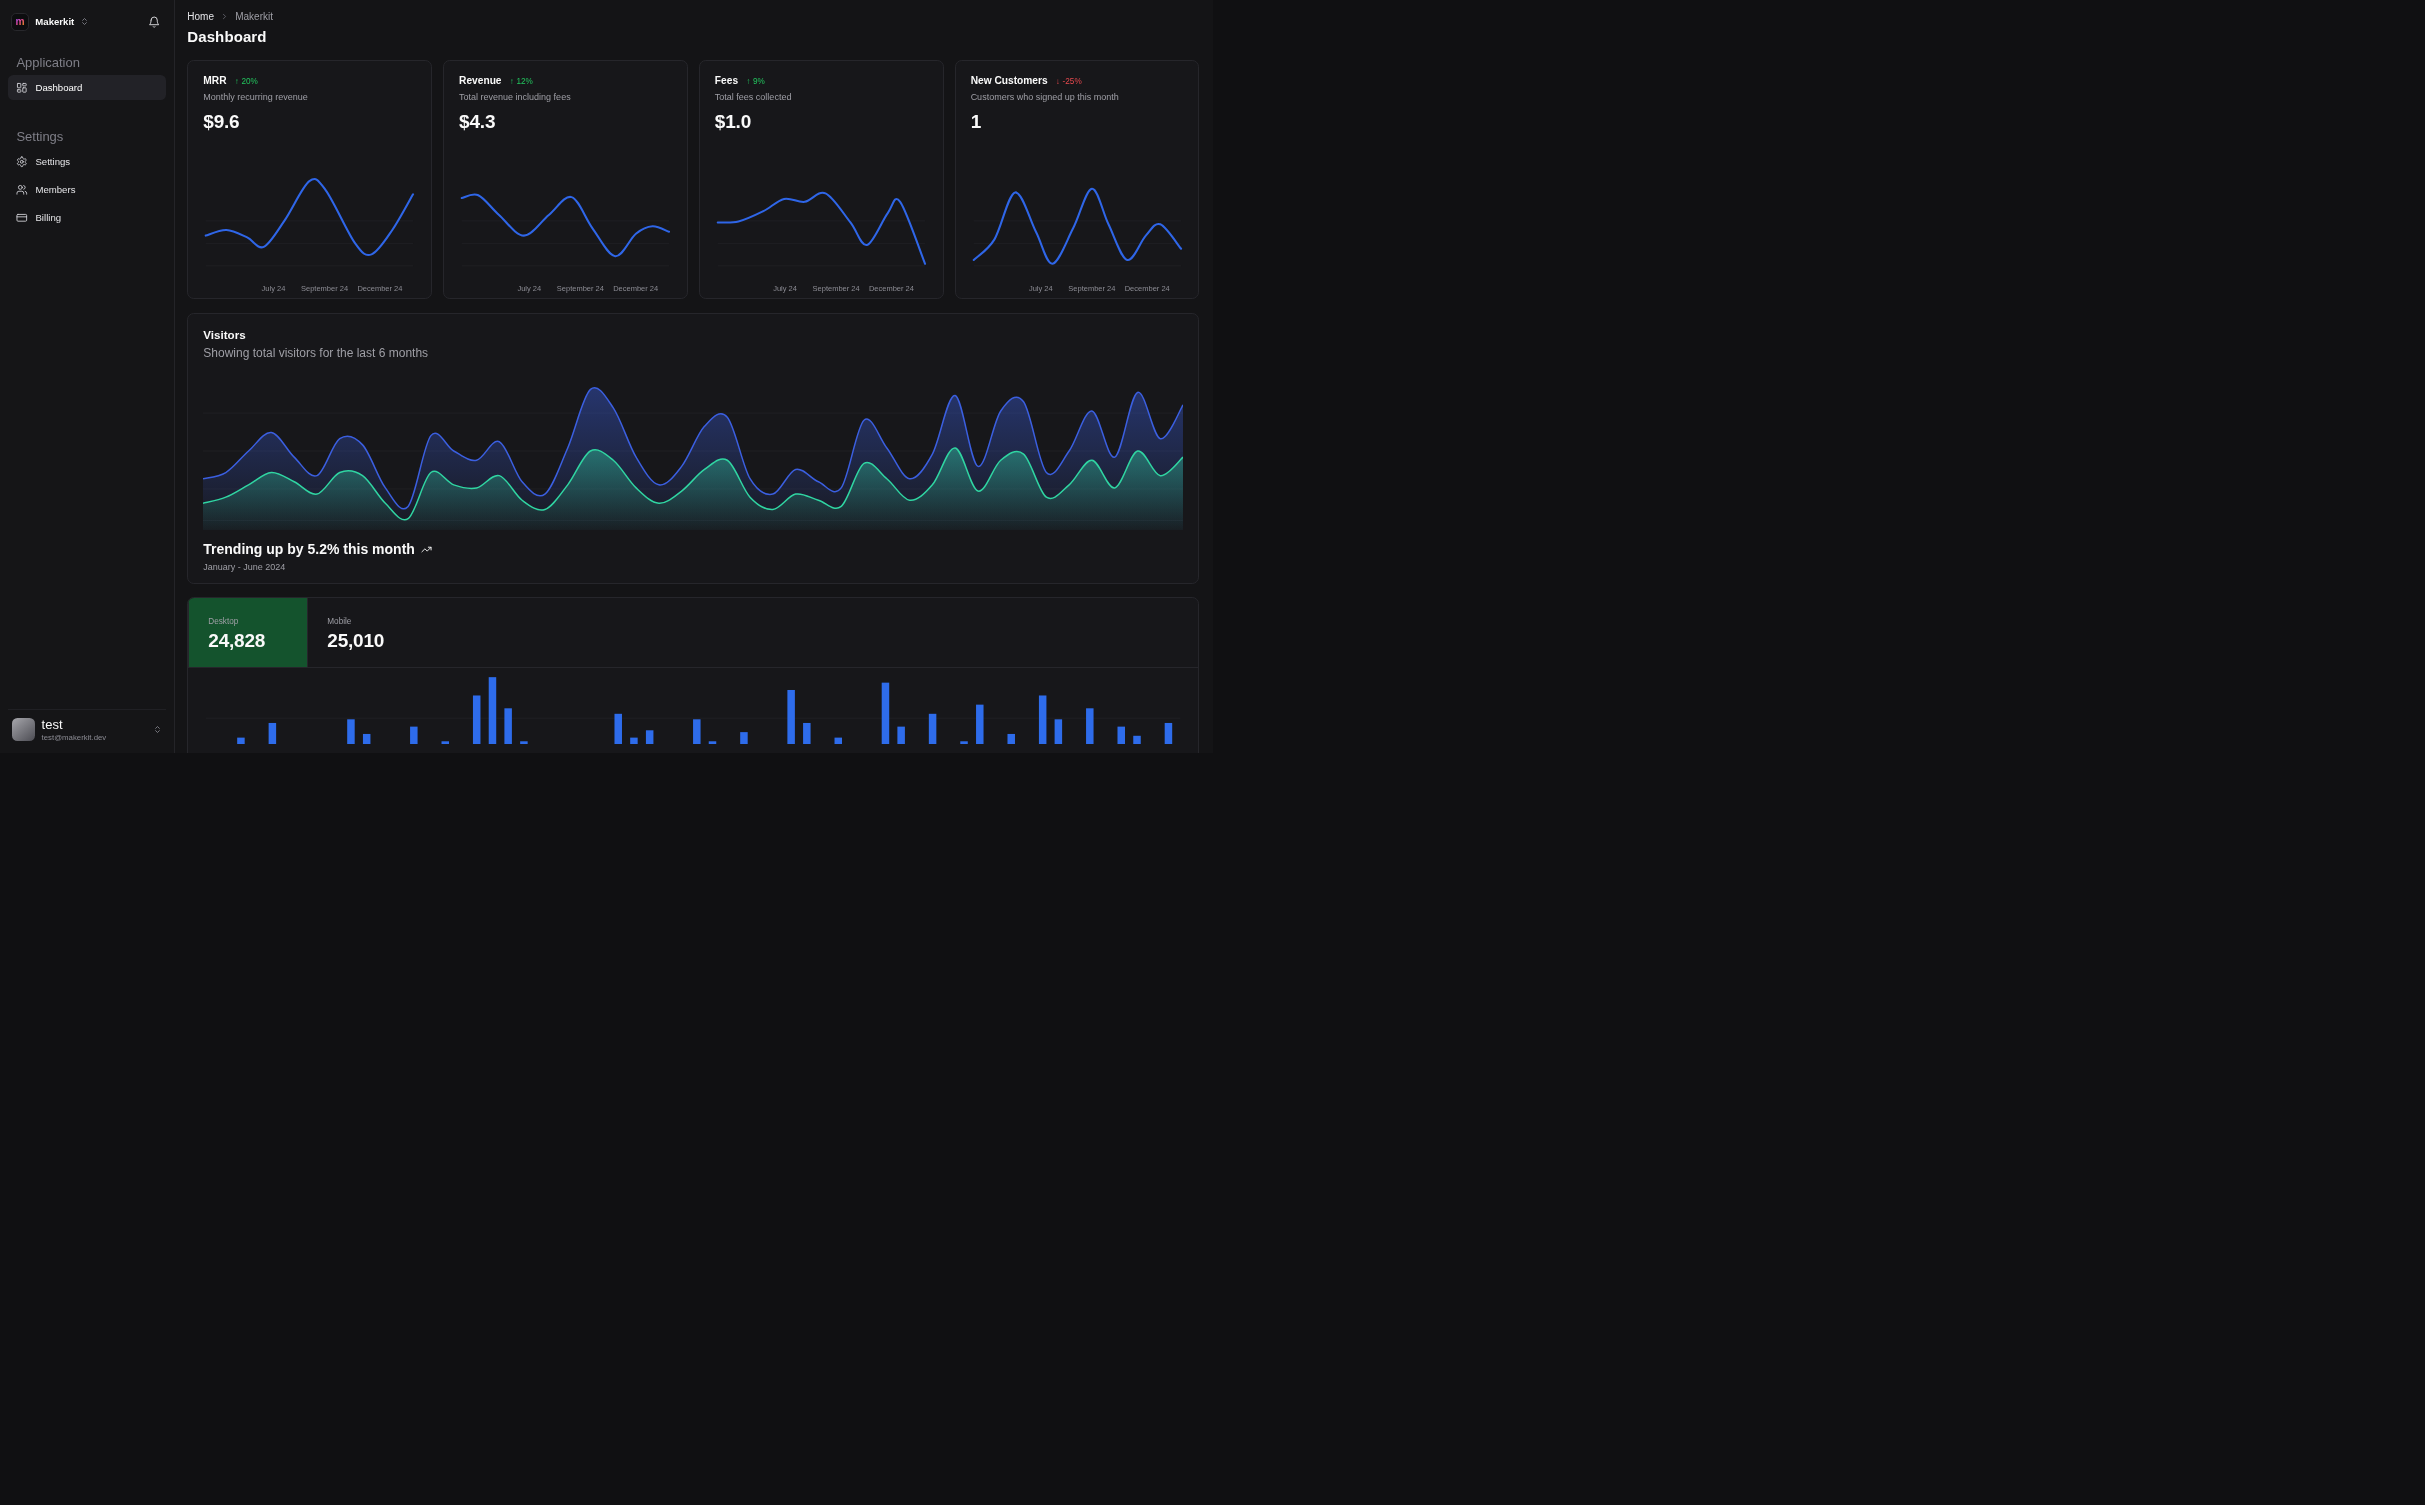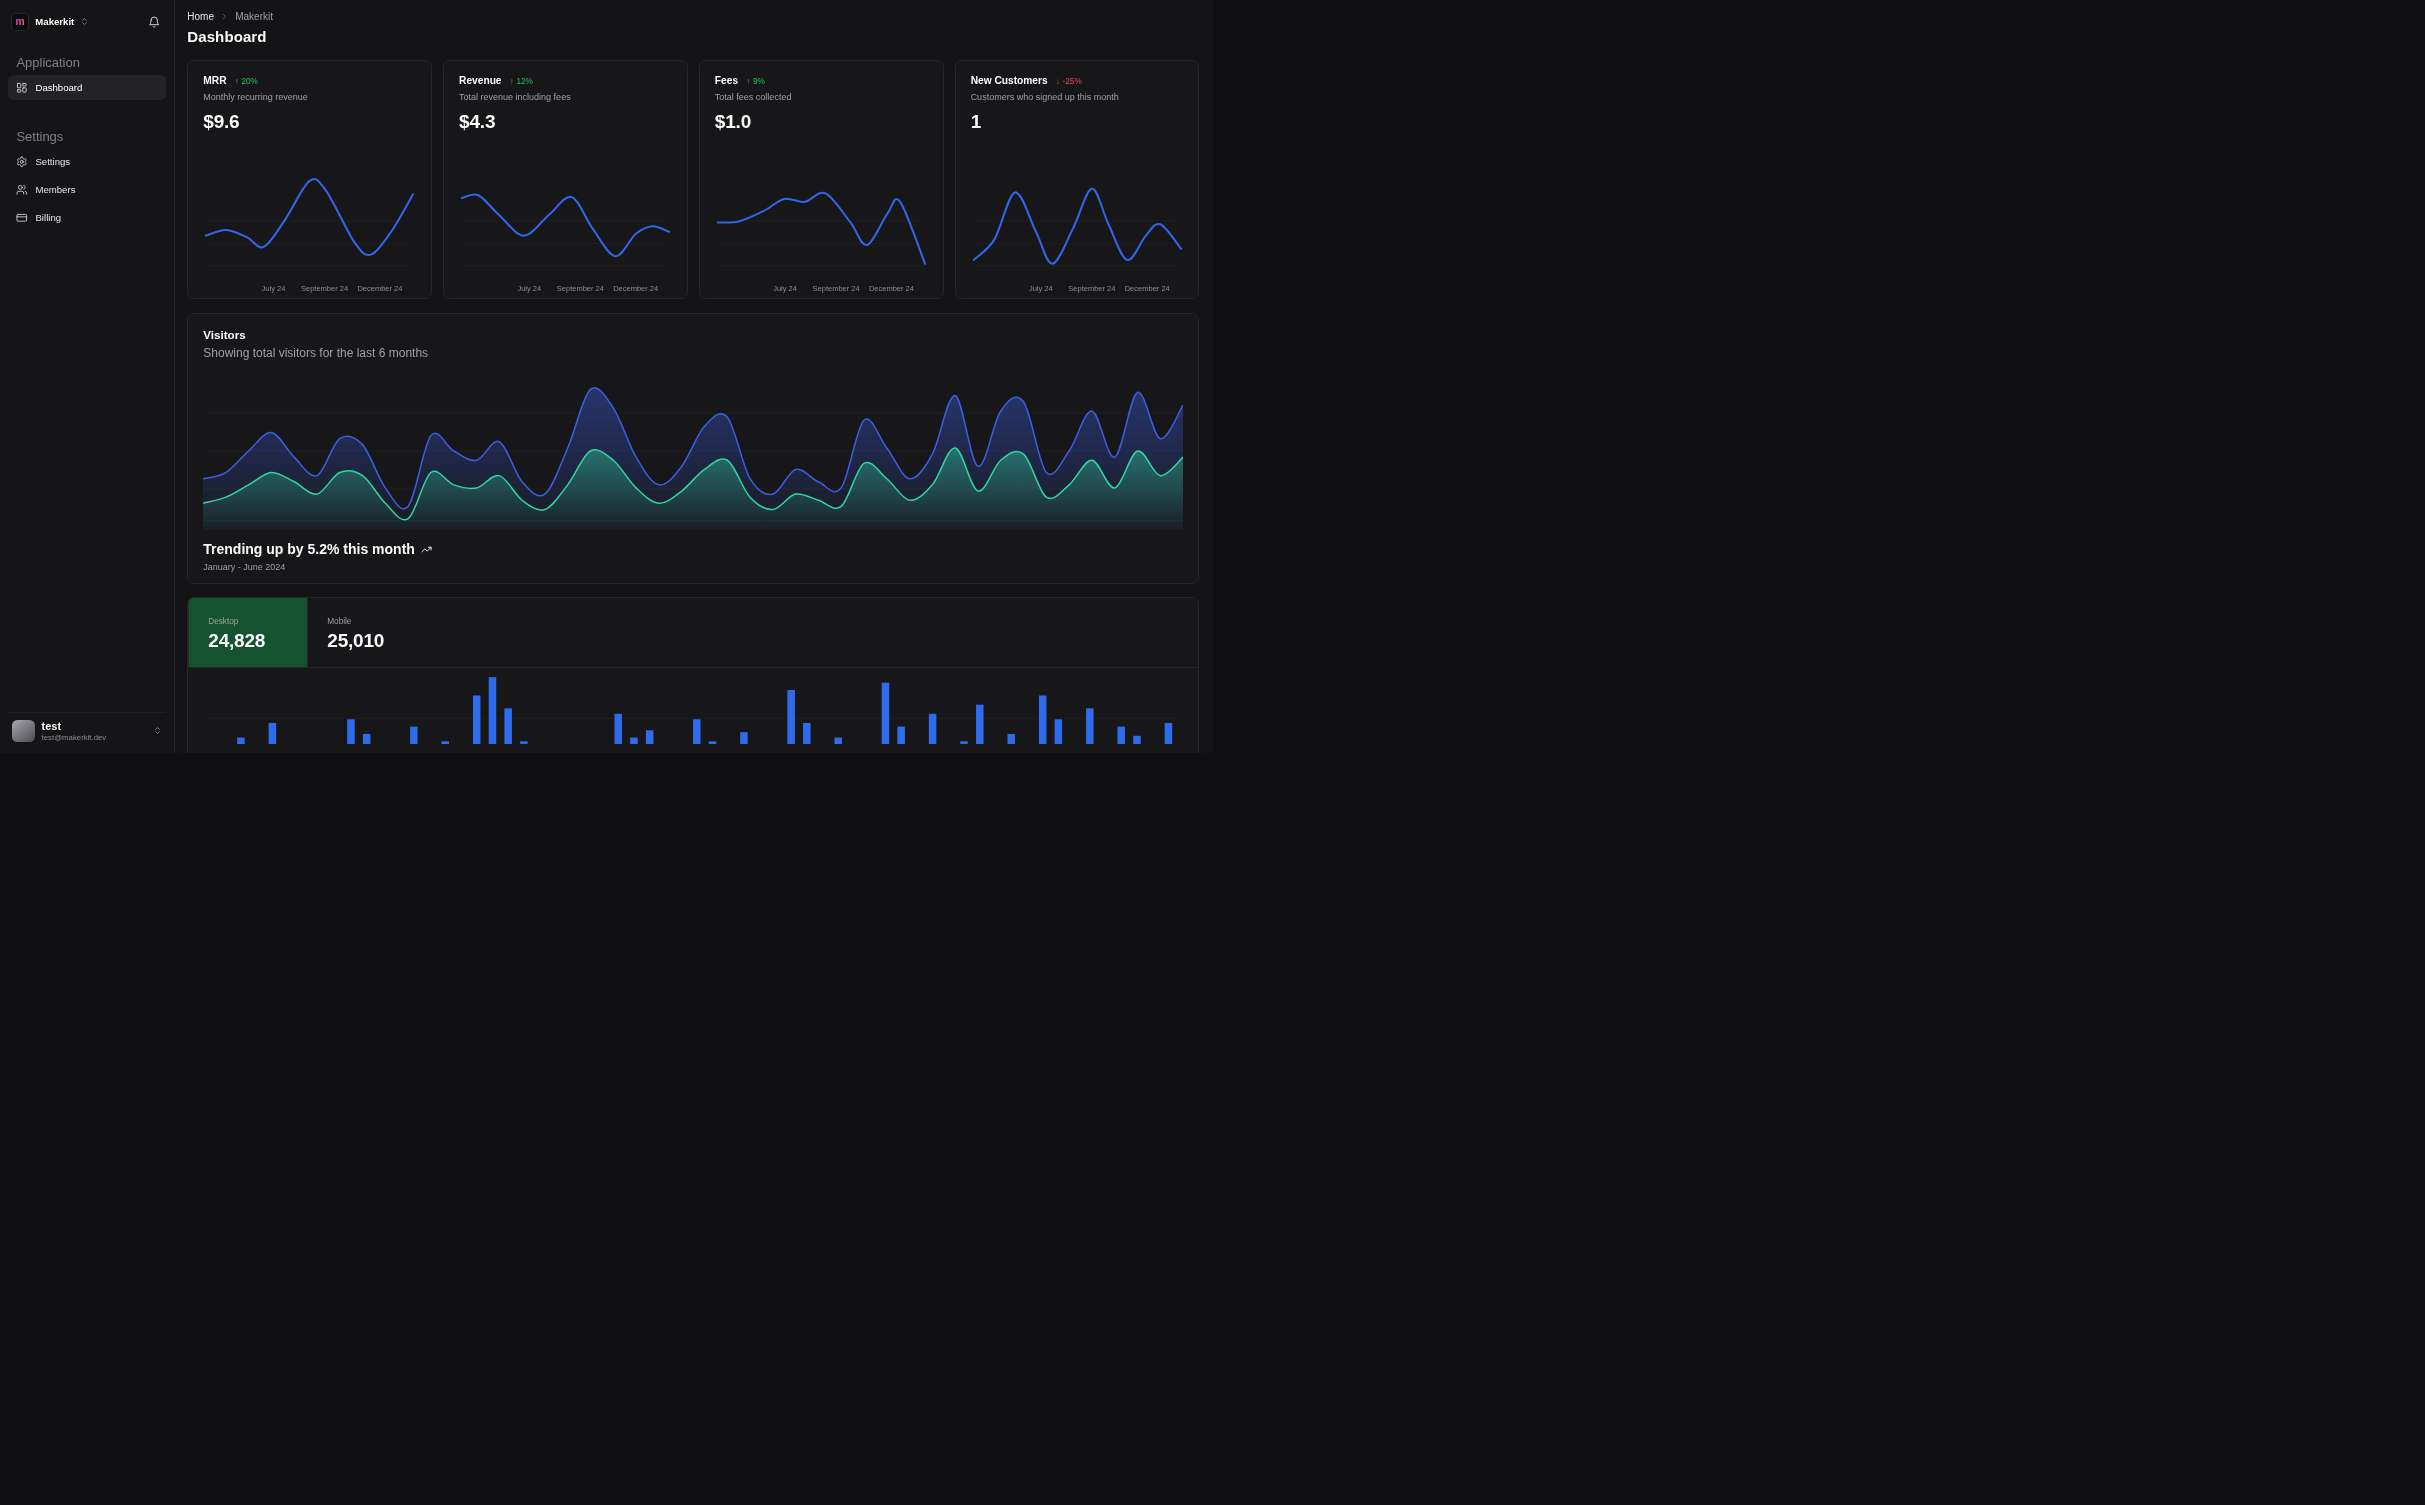--- a/index.html
+++ b/index.html
@@ -32,21 +32,21 @@
   .sb-item { display:flex; align-items:center; gap:7.5px; height:25px; padding:0 8.2px;
              border-radius:5.5px; font-size:9.6px; color:#e4e4e7; cursor:pointer; margin-bottom:2.7px; }
   .sb-item .ic { display:flex; color:#d6d6db; }
   .sb-item.active { background:#222227; color:#ffffff; }
   .sb-spacer { flex:1; }
   .sb-user { display:flex; align-items:center; gap:6.8px; padding:6.8px 4.1px 4.1px 4.1px;
              border-top:0.7px solid #202024; cursor:pointer; }
   .avatar { width:22.5px; height:22.5px; border-radius:5.5px;
             background:linear-gradient(140deg,#a8a8ad 0%,#86868c 35%,#4c4c53 100%); }
   .u-meta { flex:1; min-width:0; }
-  .u-name { font-size:11px; color:#fafafa;font-weight:bold; }
+  .u-name { font-size:13px; color:#fafafa; }
   .u-mail { font-size:7.8px; color:#8b8b93; margin-top:1.4px; }
   .chev { color:#8b8b93; display:flex; }
 
   
   main { flex:1; min-width:0; padding:11px 13.6px 0 12.3px; }
   .breadcrumb { display:flex; align-items:center; gap:6.1px; font-size:10px; }
   .bc-home { color:#e4e4e7; text-decoration:none; cursor:pointer; }
   .bc-sep { color:#6f6f78; display:flex; }
   .bc-cur { color:#9f9fa6; }
   h1.page-title { font-size:15px; font-weight:700; margin-top:6.1px; letter-spacing:0.1px; }

